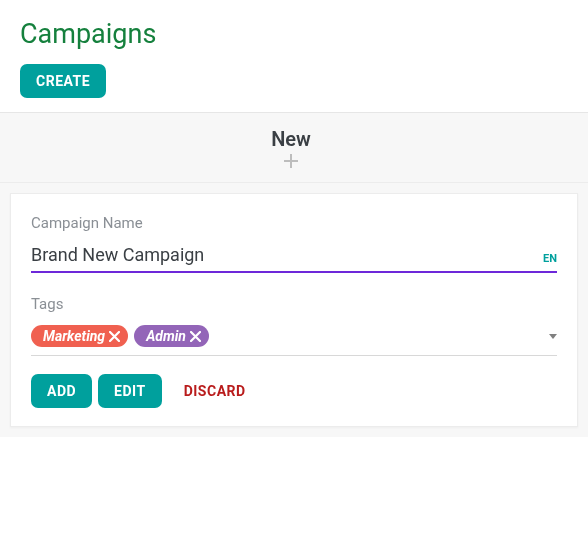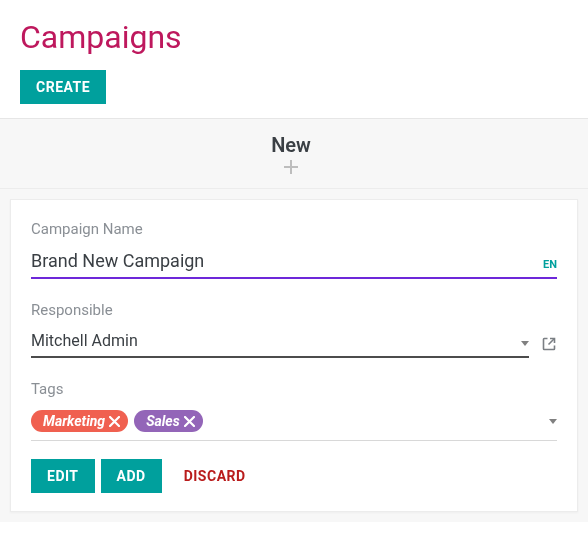--- a/index.html
+++ b/index.html
@@ -1,20 +1,20 @@
 <!DOCTYPE html>
 <html><head>
 <meta charset="utf-8">
 <style>
   * { box-sizing: border-box; margin: 0; padding: 0; }
   html, body { width: 588px; height: 547px; font-family: -apple-system, BlinkMacSystemFont, "Segoe UI", Roboto, "Helvetica Neue", Arial, sans-serif; background: #fff; color: #374151; }
   .header { padding: 18px 20px 14px 20px; border-bottom: 1px solid #e6e6e6; }
-  .header-title { font-size: 32px; font-weight: 400; color: #be185d; margin-bottom: 14px; }
+  .header-title { font-size: 27px; font-weight: 400; color: #15803d; margin-bottom: 14px; }
   .btn { display: inline-flex; align-items: center; justify-content: center; font-weight: 700; font-size: 14px; letter-spacing: 0.5px; border: none; cursor: pointer; padding: 9px 16px; font-family: inherit; }
-  .btn-primary { background: #00a09d; color: #fff; }
+  .btn-primary { background: #00a09d; color: #fff; border-radius: 7px; }
   .btn-discard { background: transparent; color: #b91c1c; font-weight: 700; }
   .stage-row { display: flex; align-items: center; justify-content: space-between; padding: 14px 16px 10px 10px; background: #f7f7f7; border-bottom: 1px solid #ececec; flex-direction: column; }
   .stage-title { font-size: 20px; font-weight: 600; color: #3a3f44; }
   .plus-icon { color: #bdbdbd; font-size: 18px; font-weight: 700; cursor: pointer; }
   .card-wrap { background: #f7f7f7; padding: 10px 10px 10px 10px; }
   .card { background: #fff; border: 1px solid #ececec; box-shadow: 0 1px 2px rgba(0,0,0,0.04); padding: 20px 20px 18px 20px; }
   .field { margin-bottom: 22px; }
   .field-label { font-size: 15px; color: #8a8f95; margin-bottom: 12px; display: block; }
   .name-row { display: flex; align-items: flex-end; border-bottom: 2px solid #6d28d9; padding-bottom: 6px; }
   .name-input { flex: 1; border: none; outline: none; font-size: 18px; color: #3a3f44; background: transparent; font-family: inherit; }
@@ -55,61 +55,45 @@
   <div class="card">
 
     <div class="field">
       <label class="field-label">Campaign Name</label>
       <div class="name-row">
         <input class="name-input" type="text" value="Brand New Campaign" style="">
         <span class="lang-badge">EN</span>
       </div>
     </div>
 
-    <div class="field">
-      <label class="field-label">Responsible</label>
-      <div class="resp-outer">
-        <div class="resp-row">
-          <input class="resp-input" type="text" value="Mitchell Admin" style="">
-          <div class="caret"></div>
-        </div>
-        <span class="ext-link">
-          <svg width="16" height="16" viewBox="0 0 16 16" fill="none" stroke="#7b7f84" stroke-width="1.6">
-            <path d="M6.5 2.5H3.2c-.4 0-.7.3-.7.7v9.6c0 .4.3.7.7.7h9.6c.4 0 .7-.3.7-.7V9.5"></path>
-            <path d="M9 2.5h4.5V7"></path>
-            <path d="M13.2 2.8L7.5 8.5"></path>
-          </svg>
-        </span>
-      </div>
-    </div>
 
     <div class="tags-field">
       <label class="field-label">Tags</label>
       <div class="tags-row">
         <span class="tag tag-red">
           <span>Marketing</span>
           <span class="tag-x">
             <svg width="11" height="11" viewBox="0 0 11 11">
                 <path d="M1 1l9 9M10 1l-9 9" stroke="#fff" stroke-width="2.2" stroke-linecap="round"></path>
               </svg>
           </span>
         </span>
         <span class="tag tag-purple">
-          <span>Sales</span>
+          <span>Admin</span>
           <span class="tag-x">
             <svg width="11" height="11" viewBox="0 0 11 11">
                 <path d="M1 1l9 9M10 1l-9 9" stroke="#fff" stroke-width="2.2" stroke-linecap="round"></path>
               </svg>
           </span>
         </span>
         <span class="tags-spacer"></span>
         <div class="tags-caret"></div>
       </div>
     </div>
 
     <div class="actions">
+      <button class="btn btn-primary">ADD</button>
       <button class="btn btn-primary">EDIT</button>
-      <button class="btn btn-primary">ADD</button>
       <button class="btn btn-discard">DISCARD</button>
     </div>
 
   </div>
 </div>
 
 </body></html>

